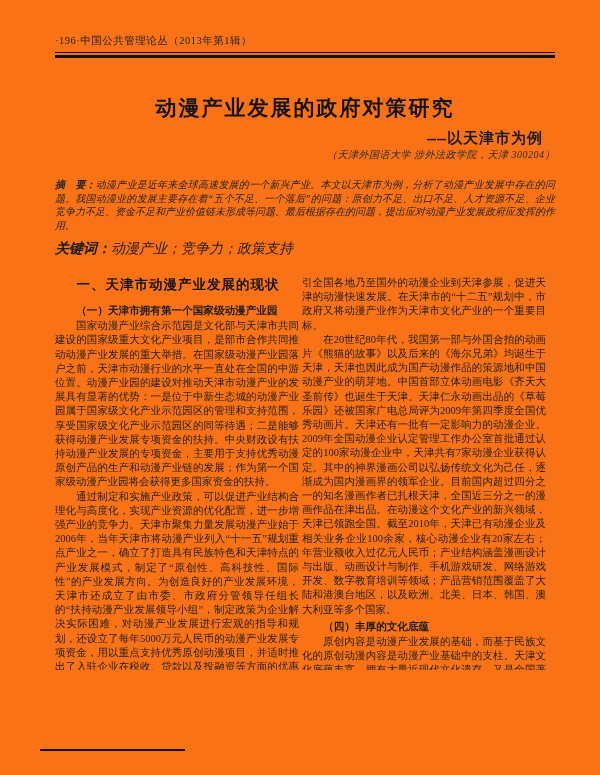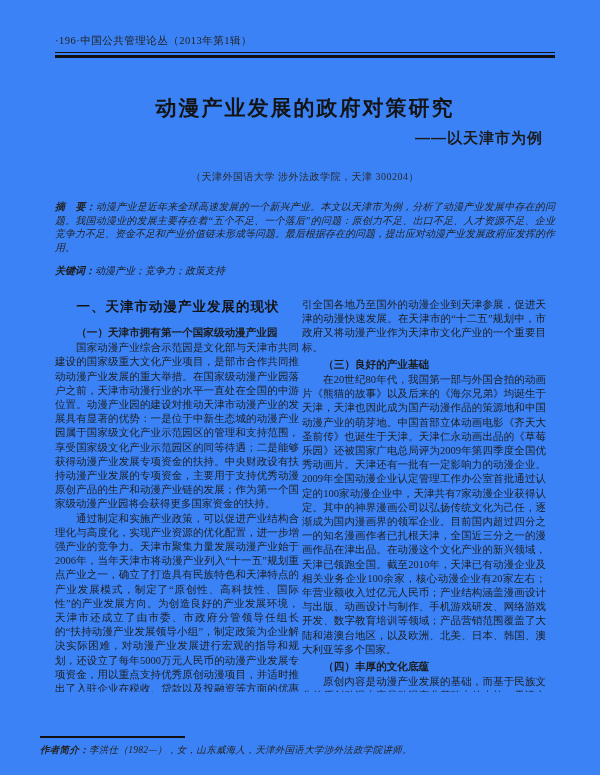--- a/index.html
+++ b/index.html
@@ -1,20 +1,20 @@
 <!DOCTYPE html>
 <html><head>
 <meta charset="utf-8">
 <style>
   html, body { margin: 0; padding: 0; background: #d9d9d6; }
   .page {
     position: relative;
     width: 600px; height: 775px;
     margin: 0 auto;
-    background: #3b82f6;
+    background: #f97316;
     color: #1c1c1c;
     font-family: "Liberation Serif", serif;
     overflow: hidden;
     box-sizing: border-box;
     padding: 34px 45px 0 55px;
   }
   
   .journal-line {
     font-size: 10.5px;
     letter-spacing: 0.5px;
@@ -29,49 +29,50 @@
     font-family: "Liberation Sans", sans-serif;
     font-weight: bold;
     font-size: 21px;
     letter-spacing: 2px;
     color: #141414;
   }
   .subtitle {
     margin-top: 7px;
     text-align: right;
     padding-right: 12px;
-    font-family: Liberation Sans, sans-serif;
+    font-family: Liberation Mono, monospace;
     font-weight: bold;
     font-size: 15px;
     letter-spacing: 1px;
   }
   .author {
     margin-top: 22px;
     text-align: center;
     font-size: 12.5px;
     letter-spacing: 2px;
   }
   .affiliation {
-    margin-top: 22px;
-    text-align: center;
+    margin-top: 0;
+    text-align: right;
     font-size: 10px;
+    font-style: italic;
     letter-spacing: 0.5px;
     color: #2a2a2a;
   }
   
   .abstract {
     margin-top: 16px;
     font-size: 10px;
     line-height: 13.5px;
     font-style: italic;
     text-align: justify;
     color: #232323;
   }
   .abstract .lbl { font-weight: bold; font-style: italic; }
-  .keywords { margin-top: 2px; font-size: 10px; line-height: 14px; font-style: italic; }
+  .keywords { margin-top: 2px; font-size: 14px; line-height: 14px; font-style: italic; }
   .keywords .lbl { font-weight: bold; }
   
   .columns {
     margin-top: 20px;
     display: flex;
     gap: 3px;
     height: 394px;
     overflow: hidden;
   }
   .col { width: 244px; overflow: hidden; }
@@ -126,25 +127,23 @@
 
   <div class="columns">
     <div class="col">
       <h2 class="section-heading">一、天津市动漫产业发展的现状</h2>
       <p class="sub">（一）天津市拥有第一个国家级动漫产业园</p>
       <p class="body-p">国家动漫产业综合示范园是文化部与天津市共同建设的国家级重大文化产业项目，是部市合作共同推动动漫产业发展的重大举措。在国家级动漫产业园落户之前，天津市动漫行业的水平一直处在全国的中游位置。动漫产业园的建设对推动天津市动漫产业的发展具有显著的优势：一是位于中新生态城的动漫产业园属于国家级文化产业示范园区的管理和支持范围，享受国家级文化产业示范园区的同等待遇；二是能够获得动漫产业发展专项资金的扶持。中央财政设有扶持动漫产业发展的专项资金，主要用于支持优秀动漫原创产品的生产和动漫产业链的发展；作为第一个国家级动漫产业园将会获得更多国家资金的扶持。</p>
       <p class="body-p">通过制定和实施产业政策，可以促进产业结构合理化与高度化，实现产业资源的优化配置，进一步增强产业的竞争力。天津市聚集力量发展动漫产业始于2006年，当年天津市将动漫产业列入“十一五”规划重点产业之一，确立了打造具有民族特色和天津特点的产业发展模式，制定了“原创性、高科技性、国际性”的产业发展方向。为创造良好的产业发展环境，天津市还成立了由市委、市政府分管领导任组长的“扶持动漫产业发展领导小组”，制定政策为企业解决实际困难，对动漫产业发展进行宏观的指导和规划，还设立了每年5000万元人民币的动漫产业发展专项资金，用以重点支持优秀原创动漫项目，并适时推出了入驻企业在税收、贷款以及投融资等方面的优惠政策，以此加快动漫产业发展的步伐。此外，天津市政府还积极主办各种动漫展会，吸</p>
     </div>
     <div class="col">
       <p class="body-p no-indent">引全国各地乃至国外的动漫企业到天津参展，促进天津的动漫快速发展。在天津市的“十二五”规划中，市政府又将动漫产业作为天津市文化产业的一个重要目标。</p>
-      <p class="sub">（三）良好的产业基础</p>
       <p class="body-p">在20世纪80年代，我国第一部与外国合拍的动画片《熊猫的故事》以及后来的《海尔兄弟》均诞生于天津，天津也因此成为国产动漫作品的策源地和中国动漫产业的萌芽地。中国首部立体动画电影《齐天大圣前传》也诞生于天津。天津仁永动画出品的《草莓乐园》还被国家广电总局评为2009年第四季度全国优秀动画片。天津还有一批有一定影响力的动漫企业。2009年全国动漫企业认定管理工作办公室首批通过认定的100家动漫企业中，天津共有7家动漫企业获得认定。其中的神界漫画公司以弘扬传统文化为己任，逐渐成为国内漫画界的领军企业。目前国内超过四分之一的知名漫画作者已扎根天津，全国近三分之一的漫画作品在津出品。在动漫这个文化产业的新兴领域，天津已领跑全国。截至2010年，天津已有动漫企业及相关业务企业100余家，核心动漫企业有20家左右；年营业额收入过亿元人民币；产业结构涵盖漫画设计与出版、动画设计与制作、手机游戏研发、网络游戏开发、数字教育培训等领域；产品营销范围覆盖了大陆和港澳台地区，以及欧洲、北美、日本、韩国、澳大利亚等多个国家。</p>
       <p class="sub">（四）丰厚的文化底蕴</p>
       <p class="body-p">原创内容是动漫产业发展的基础，而基于民族文化的原创动漫内容是动漫产业基础中的支柱。天津文化底蕴丰富，拥有大量近现代文化遗存，又是全国著名的曲艺之乡，艺术门类齐全。深厚的历史文化底蕴为天津动漫游戏创作提供了丰富的素材资源。《逗你玩——马氏相声专辑》即是将天津的相声艺术融入动漫之中，不仅</p>
     </div>
   </div>
 
   <div class="footnote-area">
     <div class="footnote-rule"></div>
-    <div class="footnote"><span class="lbl">作者简介：</span><span>李洪仕（1982—），女，山东威海人，天津外国语大学涉外法政学院讲师。</span></div>
   </div>
 
 </div>
 
 </body></html>

